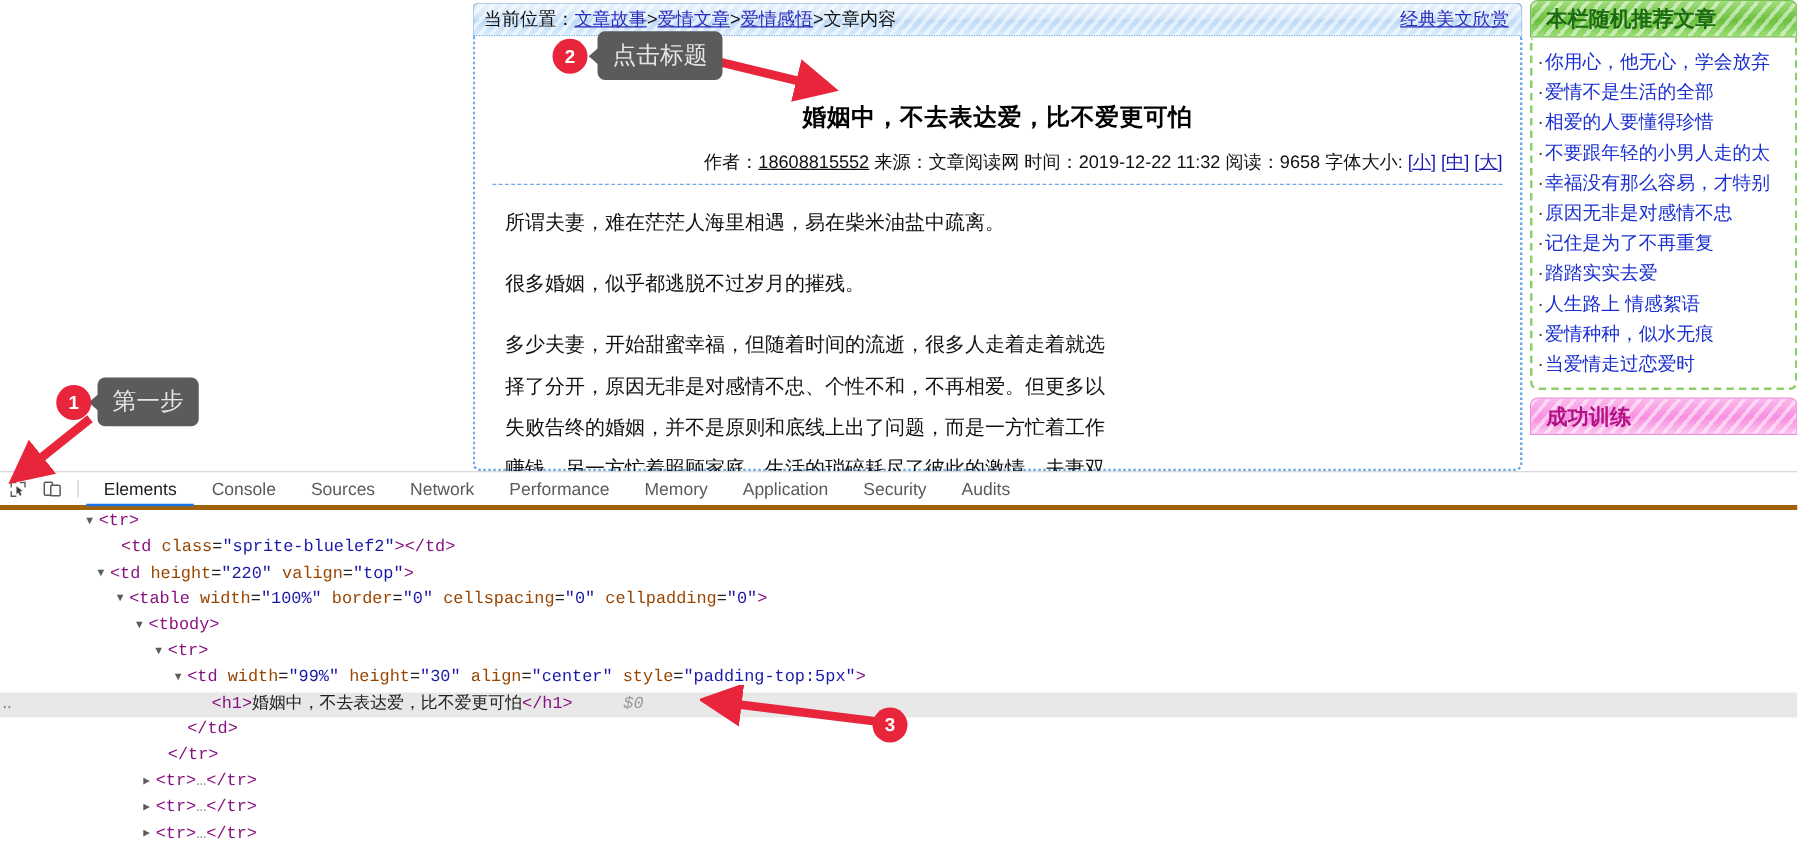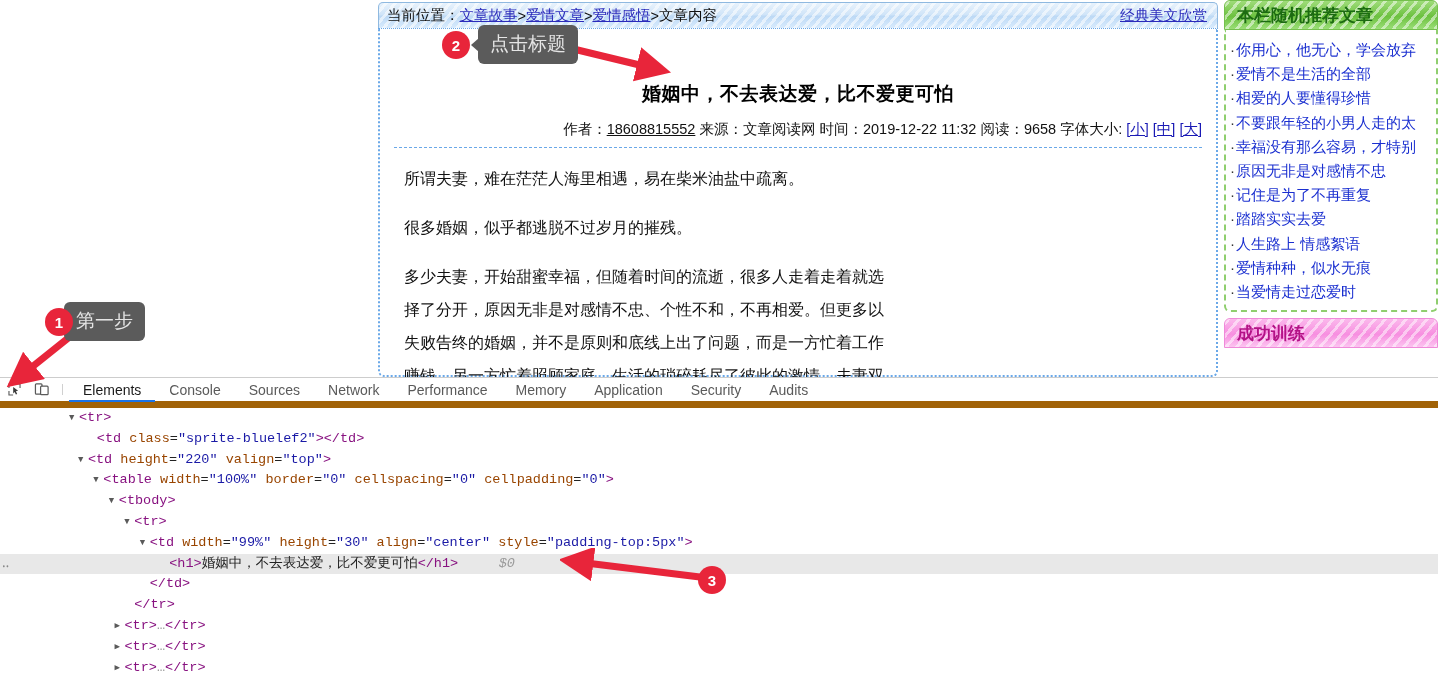--- a/index.html
+++ b/index.html
@@ -141,21 +141,21 @@
   .rec-item .dot { color: #333; margin-right: 1px; }
 
   
   #devtools {
     position: absolute; left: 0; top: 377px; width: 1438px; height: 300px;
     background: #ffffff;
     border-top: 1px solid #cdcdcd;
   }
   #dt-toolbar {
     height: 30px; display: flex; align-items: stretch;
-    border-bottom: 7px solid #a16207;
+    border-bottom: 4px solid #a16207;
     background: #ffffff;
     position: relative;
   }
   .dt-icon-btn {
     width: 28px; display: flex; align-items: center; justify-content: center;
     cursor: pointer;
   }
   .dt-divider { width: 1px; background: #d0d0d0; margin: 6px 6px; }
   #dt-tabs { display: flex; align-items: stretch; }
   .dt-tab {
@@ -371,21 +371,21 @@
 
     <svg class="arrow-svg" style="left:0px; top:295px;" width="110" height="95" viewBox="0 0 110 95">
       <defs>
         <marker id="ah1" markerWidth="5" markerHeight="5" refX="2.2" refY="2.5" orient="auto">
           <path d="M0,0 L5,2.5 L0,5 z" fill="#e8253a"></path>
         </marker>
       </defs>
       <line x1="72" y1="40" x2="22" y2="80" stroke="#e8253a" stroke-width="7" marker-end="url(#ah1)"></line>
     </svg>
     <div class="badge" style="left:45px; top:308px;">1</div>
-    <div class="callout" style="left:64px; top:302px;">第一步</div>
+    <div class="callout" style="left:78px; top:302px;">第一步</div>
 
     <svg class="arrow-svg" style="left:520px; top:30px;" width="160" height="55" viewBox="0 0 160 55">
       <defs>
         <marker id="ah2" markerWidth="5" markerHeight="5" refX="2.2" refY="2.5" orient="auto">
           <path d="M0,0 L5,2.5 L0,5 z" fill="#e8253a"></path>
         </marker>
       </defs>
       <line x1="8" y1="8" x2="132" y2="38" stroke="#e8253a" stroke-width="7" marker-end="url(#ah2)"></line>
     </svg>
     <div class="badge" style="left:442px; top:31px;">2</div>

